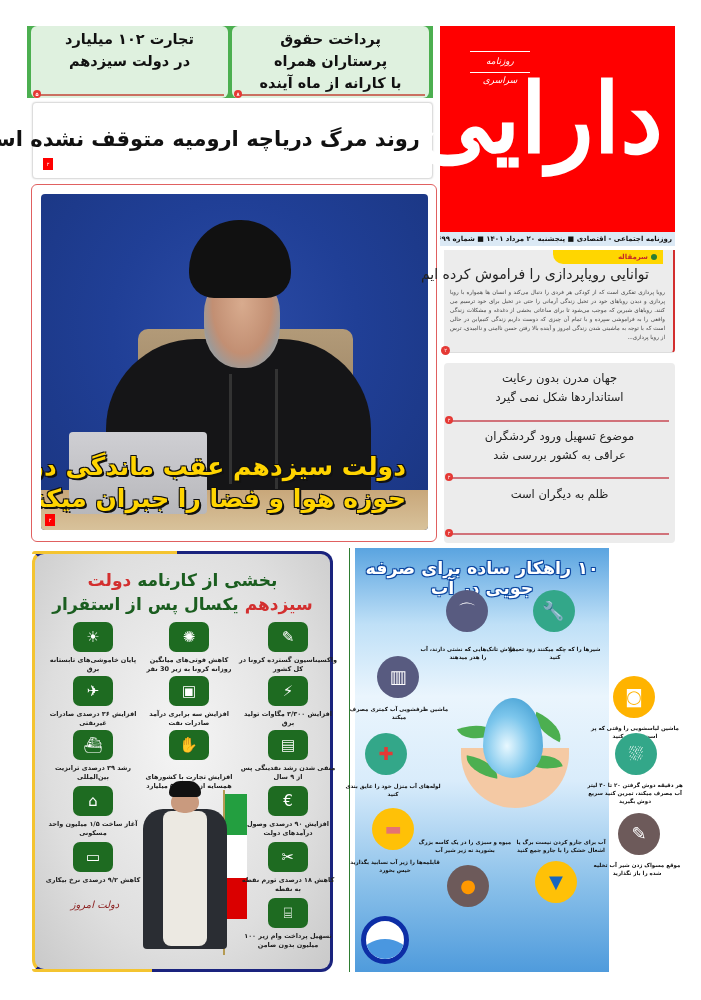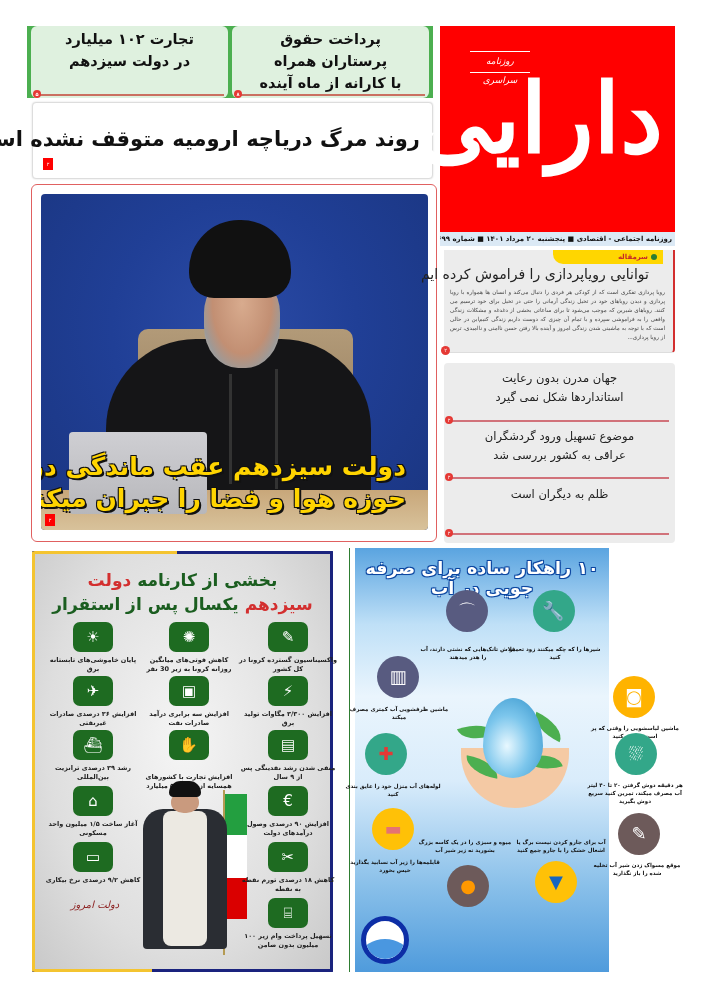--- a/index.html
+++ b/index.html
@@ -75,21 +75,21 @@
   .editorial-body { position: absolute; right: 8px; left: 6px; top: 38px; font-size: 5.6px; color: #444;
                     line-height: 9px; text-align: justify; }
 
   
   .news-list { left: 444px; top: 363px; width: 231px; height: 180px; background: #ececec; border-radius: 4px; padding-left: 24px; }
   .news-item { position: absolute; left: 0; right: 0; text-align: center; font-size: 11.5px; color: #222;
                line-height: 19px; }
   .news-sep { position: absolute; left: 6px; right: 6px; height: 1.5px; background: #d1727a; }
 
   
-  .info-left { left: 32px; top: 551px; width: 301px; height: 421px; border-radius: 1px;
+  .info-left { left: 32px; top: 551px; width: 301px; height: 421px; border-radius: 12px;
                background: radial-gradient(ellipse at 50% 45%, #f5f5f5 0%, #dedede 65%, #c9c9c9 100%);
                border-bottom: 3px solid #1a237e; border-top: 3px solid #1a237e; border-right: 3px solid #1a237e;
                border-left: 3px solid #f4c430; }
   .info-left .yellow-top { position: absolute; left: -3px; top: -3px; width: 145px; height: 3px; background: #f4c430; border-radius: 12px 0 0 0; }
   .info-left .yellow-bottom { position: absolute; left: -3px; bottom: -3px; width: 120px; height: 3px; background: #f4c430; border-radius: 0 0 0 12px; }
   .info-left-title { position: absolute; left: 0; right: 0; top: 14px; text-align: center; font-weight: bold;
                      font-size: 17px; line-height: 24px; color: #1b5e20; }
   .info-left-title .red { color: #d32f2f; }
   .ic { position: absolute; width: 40px; height: 30px; background: #1e6b21; border-radius: 7px;
         color: #fff; text-align: center; line-height: 30px; font-size: 15px; }

